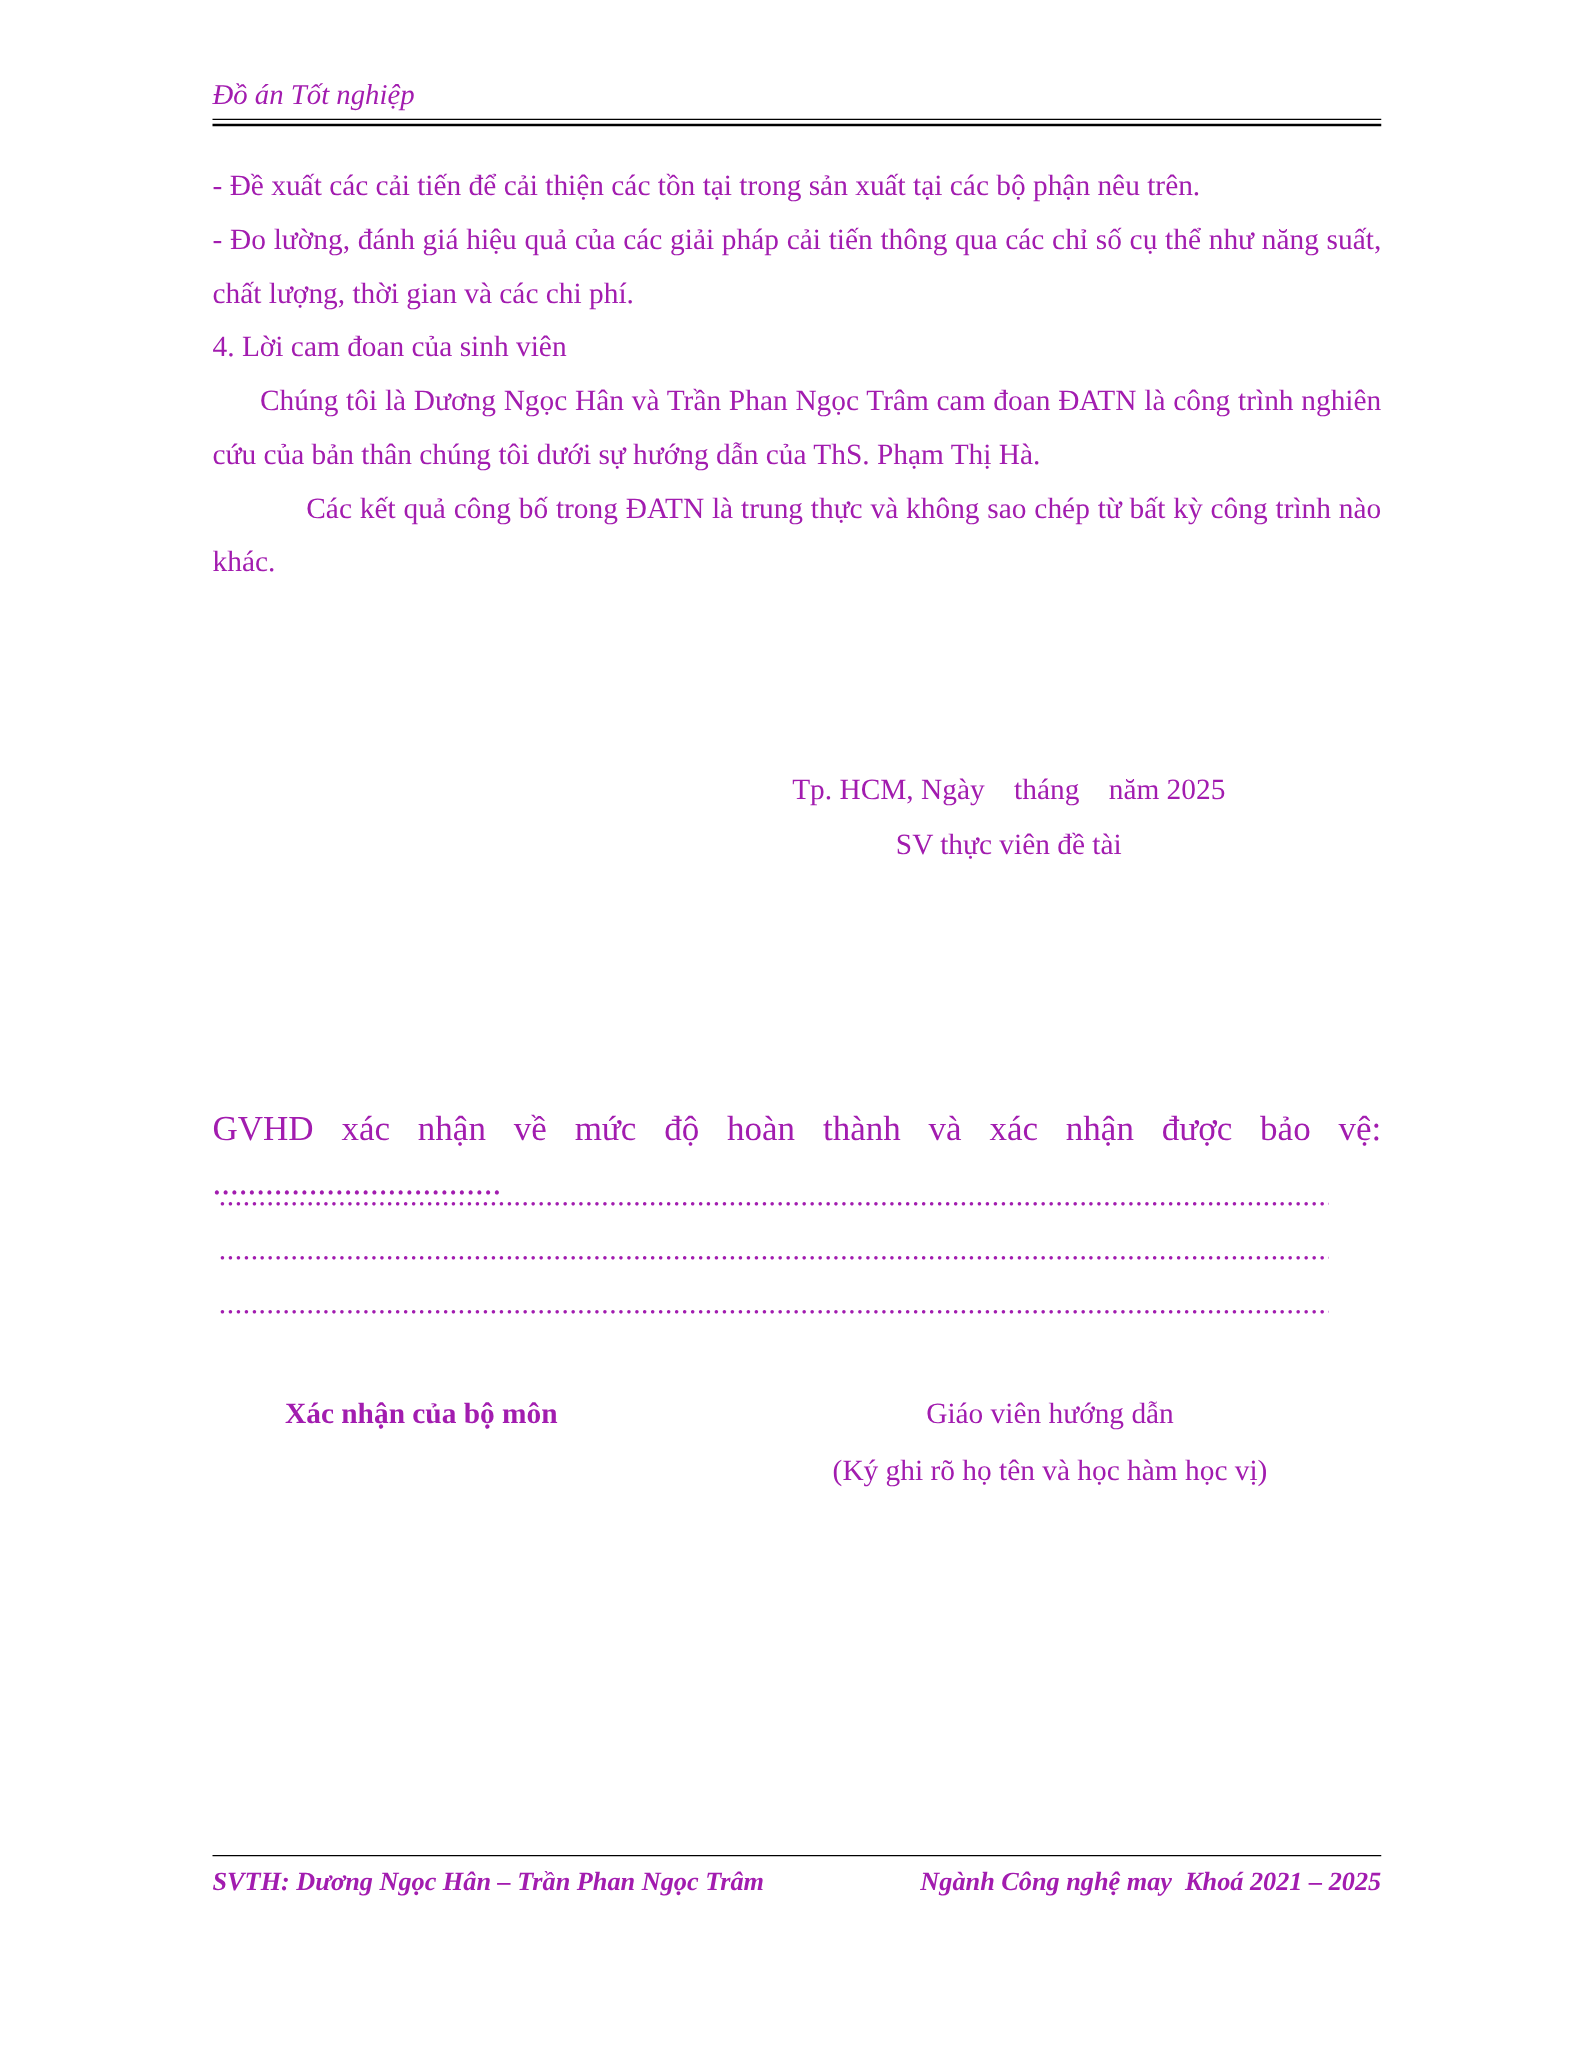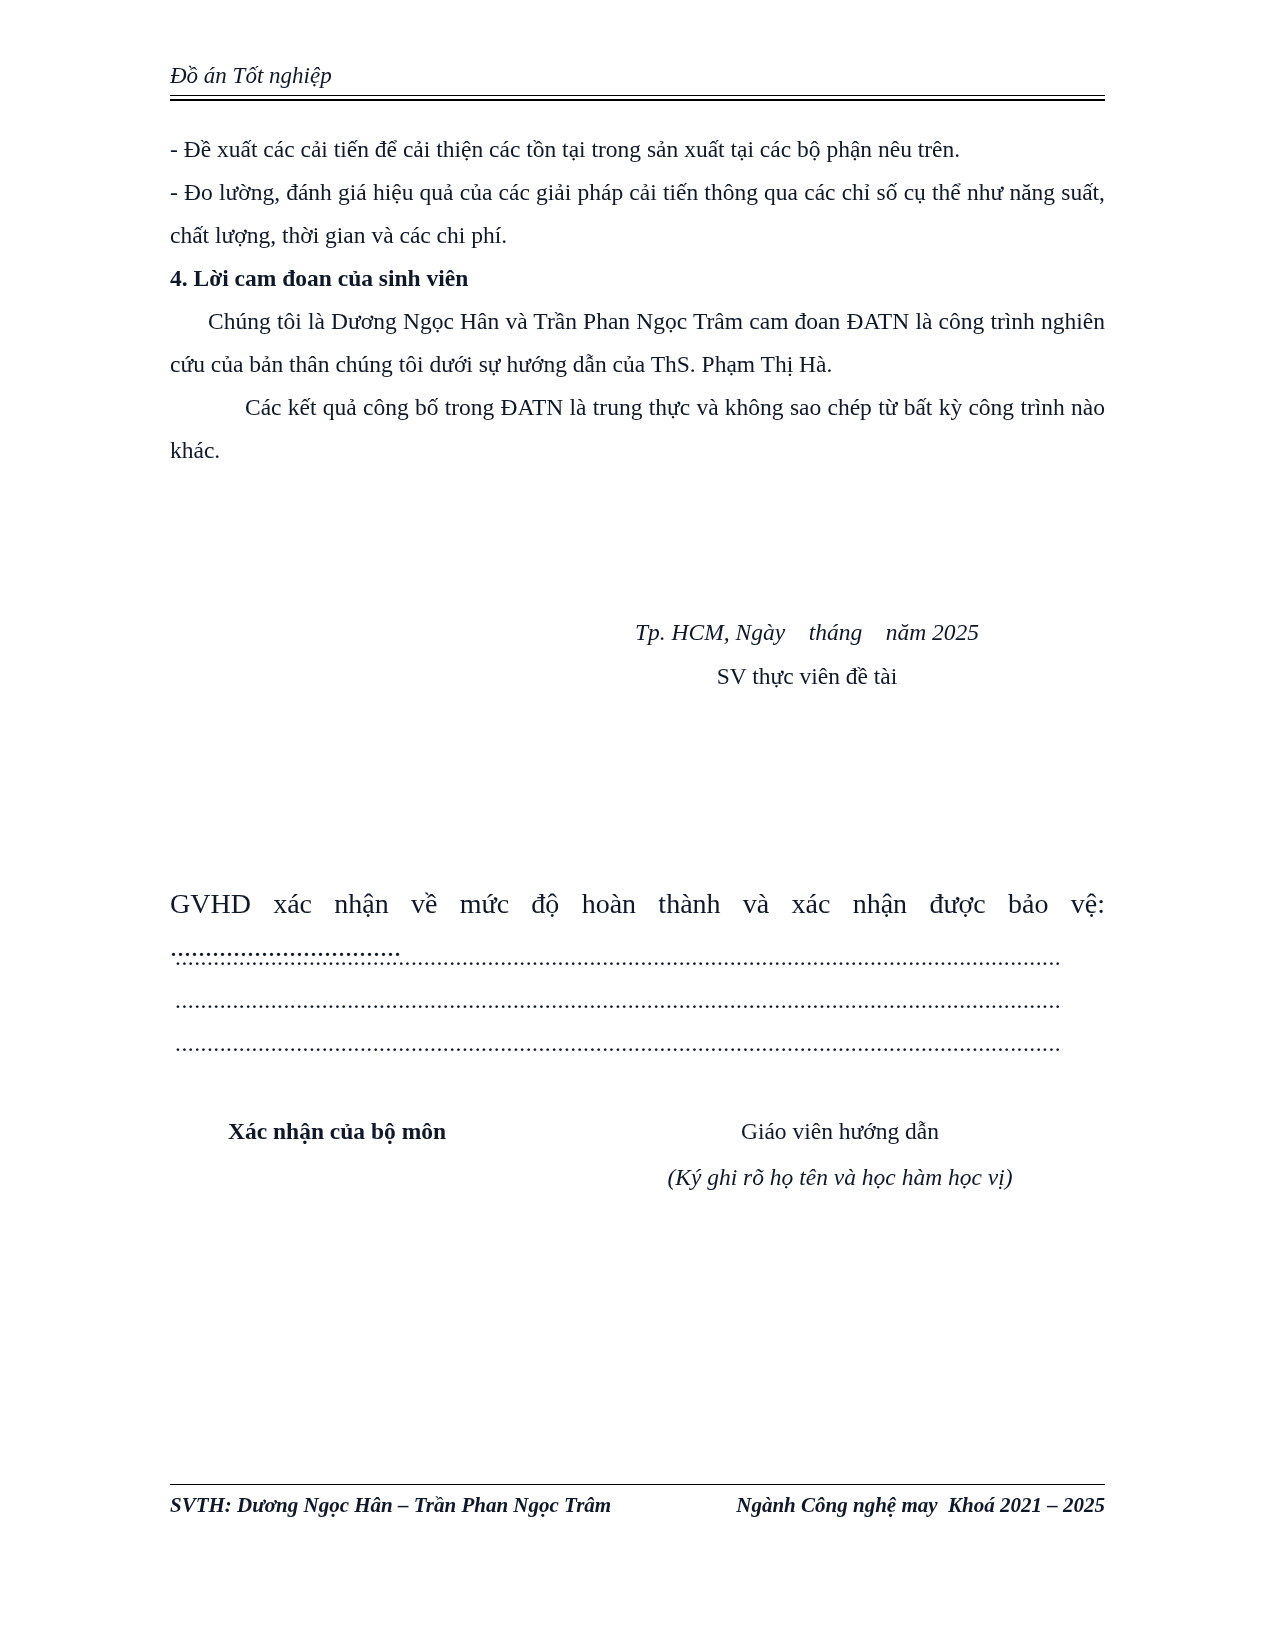--- a/index.html
+++ b/index.html
@@ -6,21 +6,21 @@
     margin: 0;
     padding: 0;
     background: #ffffff;
   }
   .page {
     position: relative;
     width: 1275px;
     height: 1650px;
     background: #ffffff;
     font-family: "Liberation Serif", "DejaVu Serif", serif;
-    color: #0f172a;
+    color: #a21caf;
     overflow: hidden;
   }
   
   .header {
     position: absolute;
     left: 170px;
     top: 62px;
     width: 935px;
   }
   .header-title {
@@ -41,36 +41,36 @@
     top: 128px;
     width: 935px;
     font-size: 23.5px;
     line-height: 43px;
     text-align: justify;
   }
   .content p {
     margin: 0;
   }
   .section-title {
-    font-weight: bold;
+    font-weight: normal;
     text-align: left;
   }
   .indent-1 { text-indent: 38px; }
   .indent-2 { text-indent: 75px; }
   
   .sig-block {
     position: absolute;
     left: 557px;
     top: 610px;
     width: 500px;
     text-align: center;
     font-size: 23.5px;
     line-height: 44px;
   }
-  .italic { font-style: italic; }
+  .italic { }
   .pre { white-space: pre-wrap; }
   
   .gvhd-block {
     position: absolute;
     left: 170px;
     top: 882px;
     width: 935px;
     font-size: 28px;
     line-height: 43px;
     text-align: justify;

